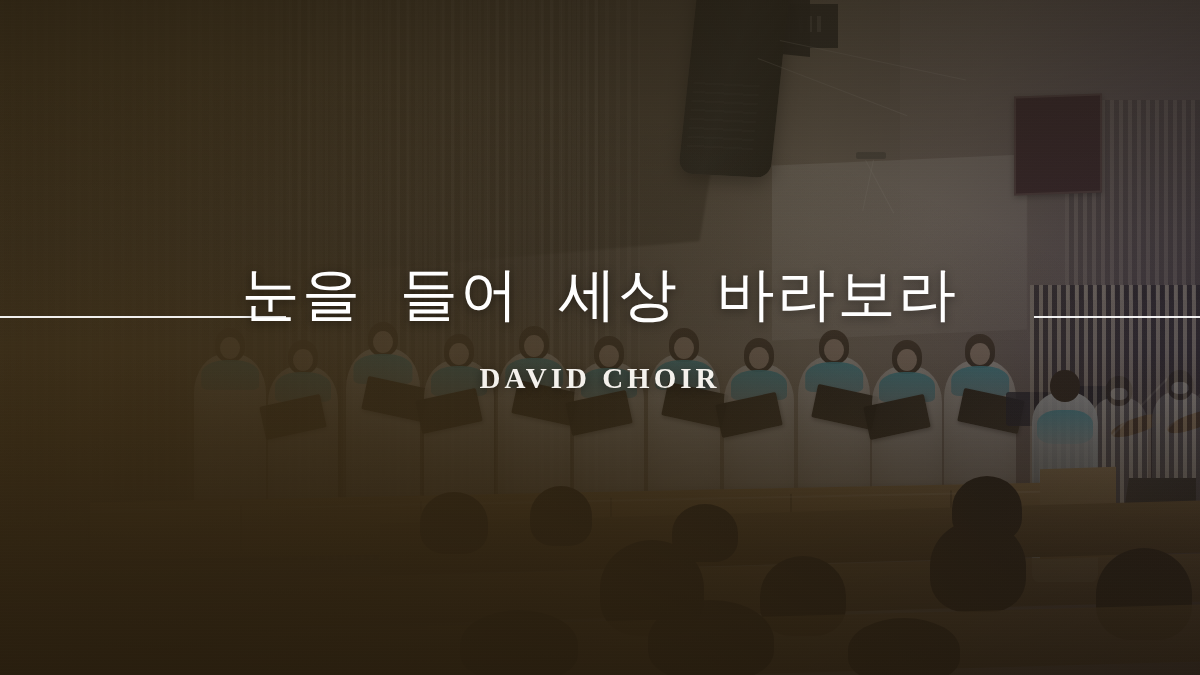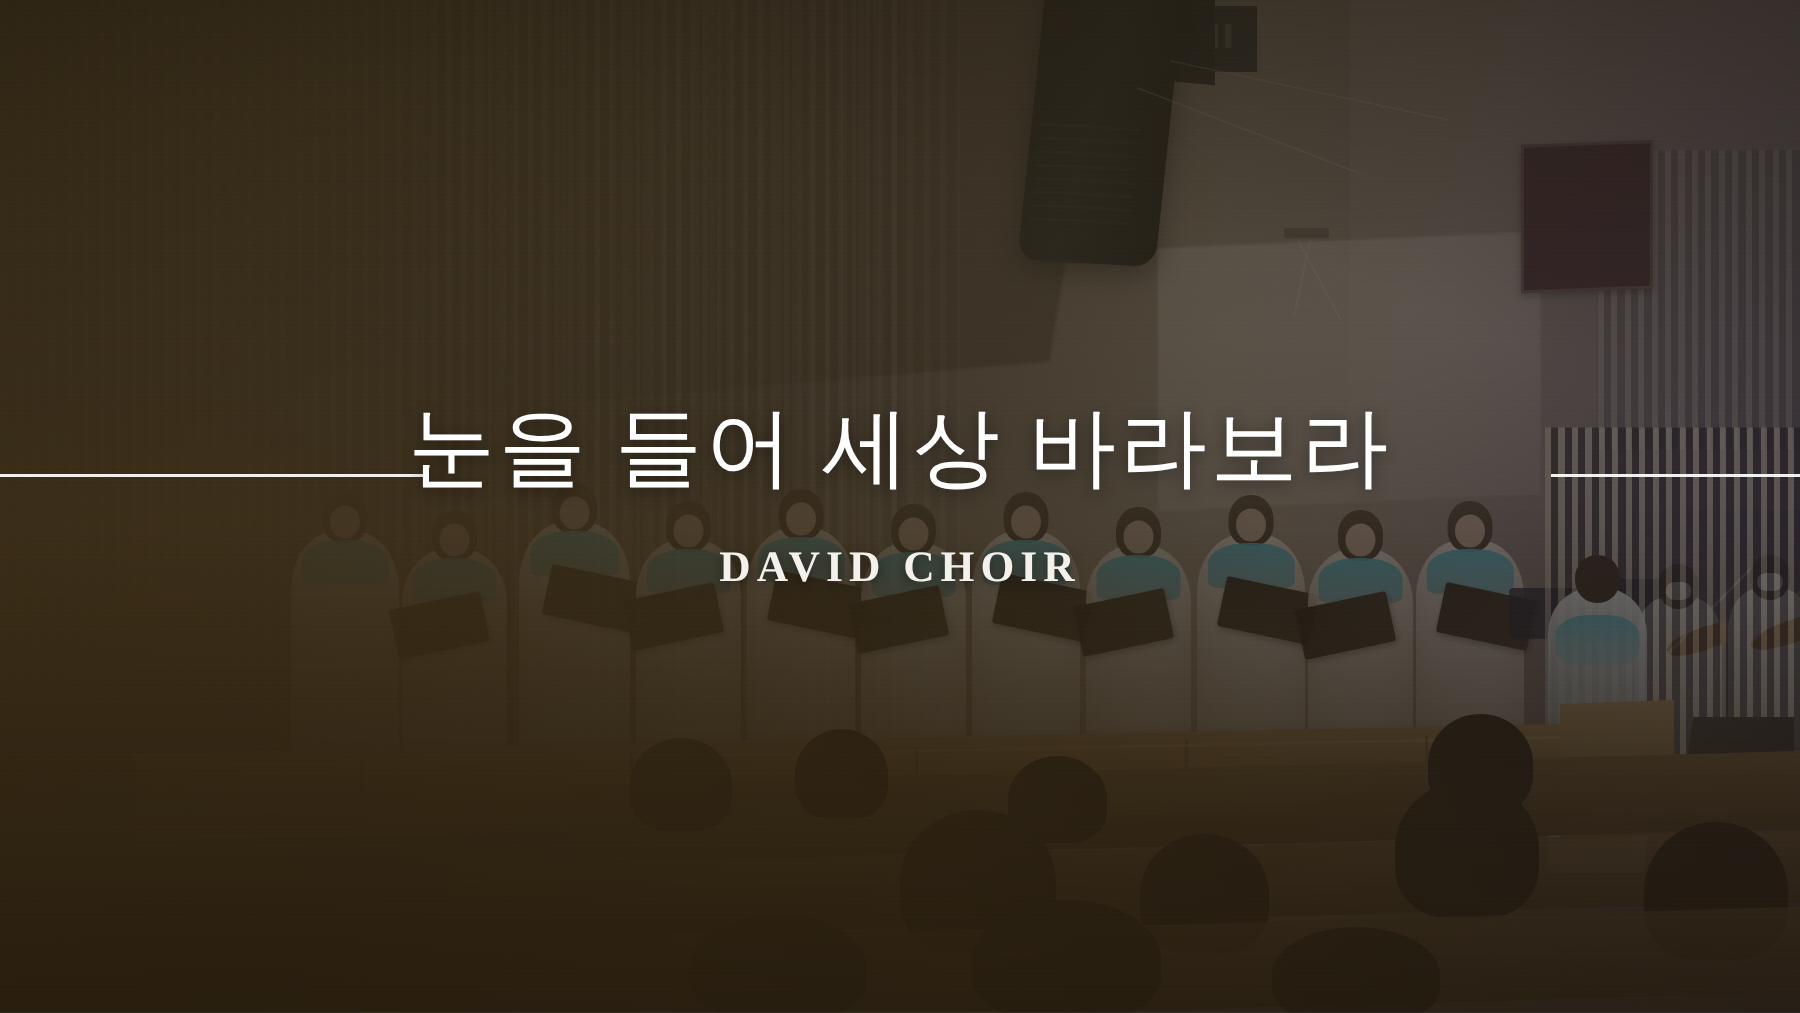--- a/index.html
+++ b/index.html
@@ -251,21 +251,21 @@
     position:absolute;height:2px;background:rgba(255,255,255,.93);
     top:316px;
   }
   .rule-left{left:0;width:286px;}
   .rule-right{left:1034px;width:166px;}
 
   .main-title{
     position:absolute;left:0;right:0;top:268px;
     text-align:center;
     color:#ffffff;
-    font-family:Liberation Serif, serif;
+    font-family:Liberation Mono, monospace;
     font-size:58px;
     font-weight:300;
     letter-spacing:2.5px;
     line-height:1.08;
     text-shadow:0 2px 10px rgba(0,0,0,.42);
     white-space:nowrap;
   }
   .sub-title{
     position:absolute;left:0;right:0;top:362px;
     text-align:center;

